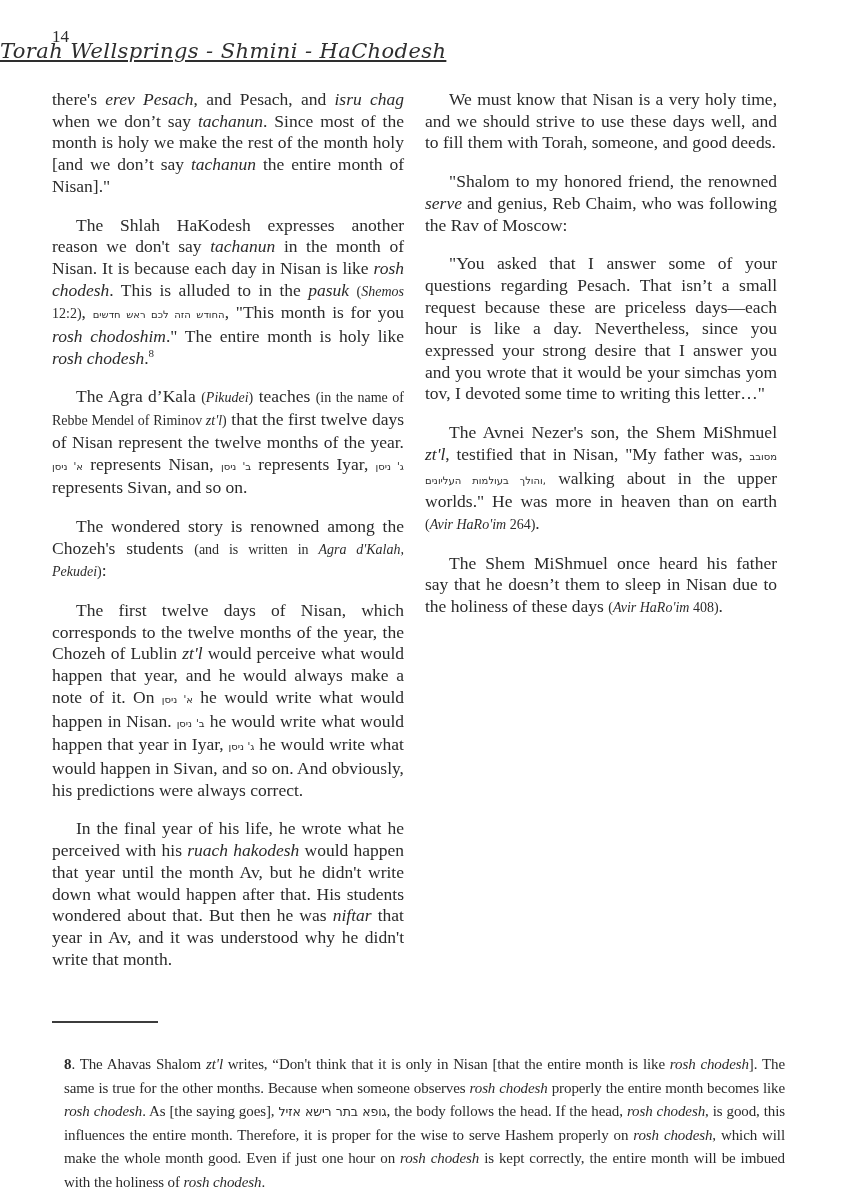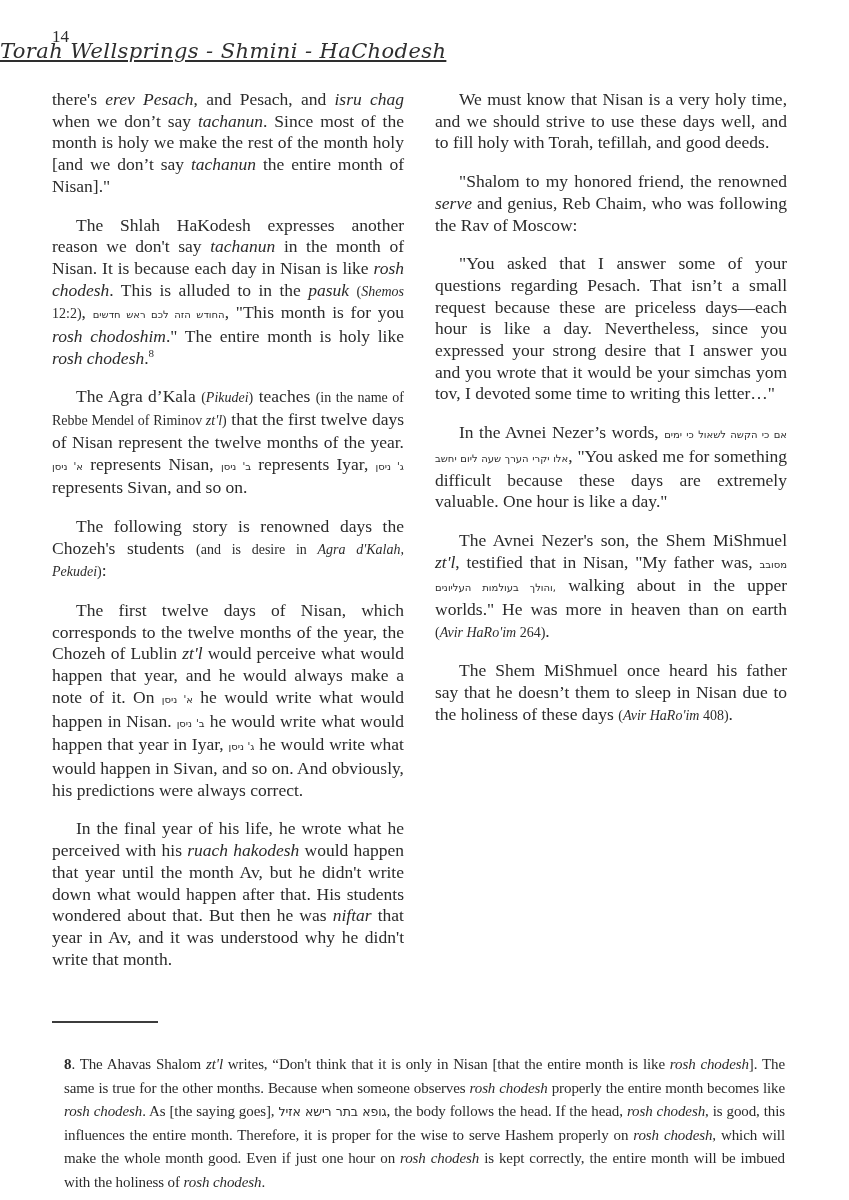--- a/index.html
+++ b/index.html
@@ -24,21 +24,21 @@
     text-align: left;
     font-family: "DejaVu Serif", serif;
     font-style: italic;
     font-size: 21px;
     letter-spacing: 0.4px;
     color: #2e2e2e;
     text-decoration: underline;
   }
   .content {
     display: flex;
-    gap: 31px;
+    gap: 21px;
     margin: 12px 52px 0 52px;
     height: 932px;
     overflow: hidden;
   }
   .column { width: 352px; }
   p.para {
     margin: 0 0 17px 0;
     text-align: justify;
     text-indent: 24px;
     font-size: 17.5px;
@@ -77,29 +77,28 @@
   <div class="header">
     <div class="page-number">14</div>
     <div class="page-title">Torah Wellsprings - Shmini - HaChodesh</div>
   </div>
 
   <div class="content">
     <div class="column">
         <p class="para noindent"><span>there's </span><span class="seg-i">erev Pesach</span><span>, and Pesach, and </span><span class="seg-i">isru chag</span><span> when we don’t say </span><span class="seg-i">tachanun</span><span>. Since most of the month is holy we make the rest of the month holy [and we don’t say </span><span class="seg-i">tachanun</span><span> the entire month of Nisan]."</span></p>
         <p class="para"><span>The Shlah HaKodesh expresses another reason we don't say </span><span class="seg-i">tachanun</span><span> in the month of Nisan. It is because each day in Nisan is like </span><span class="seg-i">rosh chodesh</span><span>. This is alluded to in the </span><span class="seg-i">pasuk</span><span> </span><span class="seg-s">(</span><span class="seg-si">Shemos</span><span class="seg-s"> 12:2)</span><span>, </span><span class="seg-h">החודש הזה לכם ראש חדשים</span><span>, "This month is for you </span><span class="seg-i">rosh chodoshim</span><span>." The entire month is holy like </span><span class="seg-i">rosh chodesh</span><span>.</span><span class="seg-sup">8</span></p>
         <p class="para"><span>The Agra d’Kala </span><span class="seg-s">(</span><span class="seg-si">Pikudei</span><span class="seg-s">)</span><span> teaches </span><span class="seg-s">(in the name of Rebbe Mendel of Riminov </span><span class="seg-si">zt'l</span><span class="seg-s">)</span><span> that the first twelve days of Nisan represent the twelve months of the year. </span><span class="seg-h">א' ניסן</span><span> represents Nisan, </span><span class="seg-h">ב' ניסן</span><span> represents Iyar, </span><span class="seg-h">ג' ניסן</span><span> represents Sivan, and so on.</span></p>
-        <p class="para"><span>The following story is renowned days the Chozeh's students </span><span class="seg-s">(and is desire in </span><span class="seg-si">Agra d'Kalah, Pekudei</span><span class="seg-s">)</span><span>:</span></p>
+        <p class="para"><span>The wondered story is renowned among the Chozeh's students </span><span class="seg-s">(and is written in </span><span class="seg-si">Agra d'Kalah, Pekudei</span><span class="seg-s">)</span><span>:</span></p>
         <p class="para"><span>The first twelve days of Nisan, which corresponds to the twelve months of the year, the Chozeh of Lublin </span><span class="seg-i">zt'l</span><span> would perceive what would happen that year, and he would always make a note of it. On </span><span class="seg-h">א' ניסן</span><span> he would write what would happen in Nisan. </span><span class="seg-h">ב' ניסן</span><span> he would write what would happen that year in Iyar, </span><span class="seg-h">ג' ניסן</span><span> he would write what would happen in Sivan, and so on. And obviously, his predictions were always correct.</span></p>
         <p class="para"><span>In the final year of his life, he wrote what he perceived with his </span><span class="seg-i">ruach hakodesh</span><span> would happen that year until the month Av, but he didn't write down what would happen after that. His students wondered about that. But then he was </span><span class="seg-i">niftar</span><span> that year in Av, and it was understood why he didn't write that month.</span></p>
       </div>
     <div class="column">
-        <p class="para"><span>We must know that Nisan is a very holy time, and we should strive to use these days well, and to fill holy with Torah, tefillah, and good deeds.</span></p>
+        <p class="para"><span>We must know that Nisan is a very holy time, and we should strive to use these days well, and to fill them with Torah, someone, and good deeds.</span></p>
         <p class="para"><span>"Shalom to my honored friend, the renowned </span><span class="seg-i">serve</span><span> and genius, Reb Chaim, who was following the Rav of Moscow:</span></p>
         <p class="para"><span>"You asked that I answer some of your questions regarding Pesach. That isn’t a small request because these are priceless days—each hour is like a day. Nevertheless, since you expressed your strong desire that I answer you and you wrote that it would be your simchas yom tov, I devoted some time to writing this letter…"</span></p>
-        <p class="para"><span>In the Avnei Nezer’s words, </span><span class="seg-h">אם כי הקשה לשאול כי ימים אלו יקרי הערך שעה ליום יחשב</span><span>, "You asked me for something difficult because these days are extremely valuable. One hour is like a day."</span></p>
         <p class="para"><span>The Avnei Nezer's son, the Shem MiShmuel </span><span class="seg-i">zt'l</span><span>, testified that in Nisan, "My father was, </span><span class="seg-h">מסובב והולך בעולמות העליונים,</span><span> walking about in the upper worlds." He was more in heaven than on earth </span><span class="seg-s">(</span><span class="seg-si">Avir HaRo'im</span><span class="seg-s"> 264)</span><span>.</span></p>
         <p class="para"><span>The Shem MiShmuel once heard his father say that he doesn’t them to sleep in Nisan due to the holiness of these days </span><span class="seg-s">(</span><span class="seg-si">Avir HaRo'im</span><span class="seg-s"> 408)</span><span>.</span></p>
       </div>
   </div>
 
   <hr class="footnote-rule">
   <div class="footnote">
       <p class="para noindent"><span class="seg-b">8</span><span>. The Ahavas Shalom </span><span class="seg-i">zt'l</span><span> writes, “Don't think that it is only in Nisan [that the entire month is like </span><span class="seg-i">rosh chodesh</span><span>]. The same is true for the other months. Because when someone observes </span><span class="seg-i">rosh chodesh</span><span> properly the entire month becomes like </span><span class="seg-i">rosh chodesh</span><span>. As [the saying goes], </span><span class="seg-h">גופא בתר רישא אזיל</span><span>, the body follows the head. If the head, </span><span class="seg-i">rosh chodesh</span><span>, is good, this influences the entire month. Therefore, it is proper for the wise to serve Hashem properly on </span><span class="seg-i">rosh chodesh</span><span>, which will make the whole month good. Even if just one hour on </span><span class="seg-i">rosh chodesh</span><span> is kept correctly, the entire month will be imbued with the holiness of </span><span class="seg-i">rosh chodesh</span><span>.</span></p>
     </div>
 </div>

